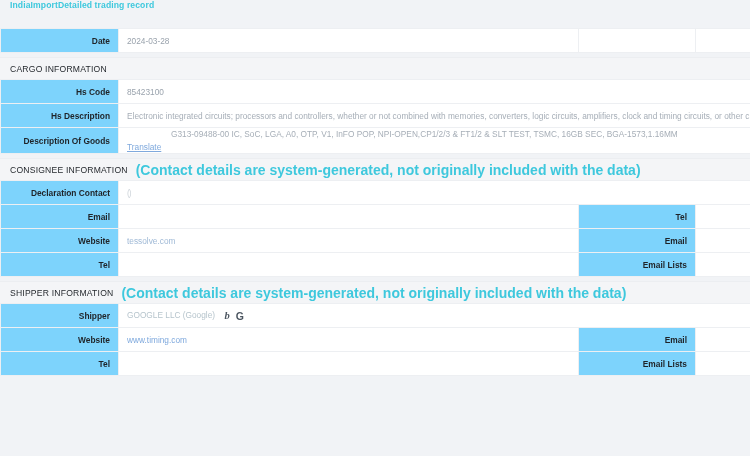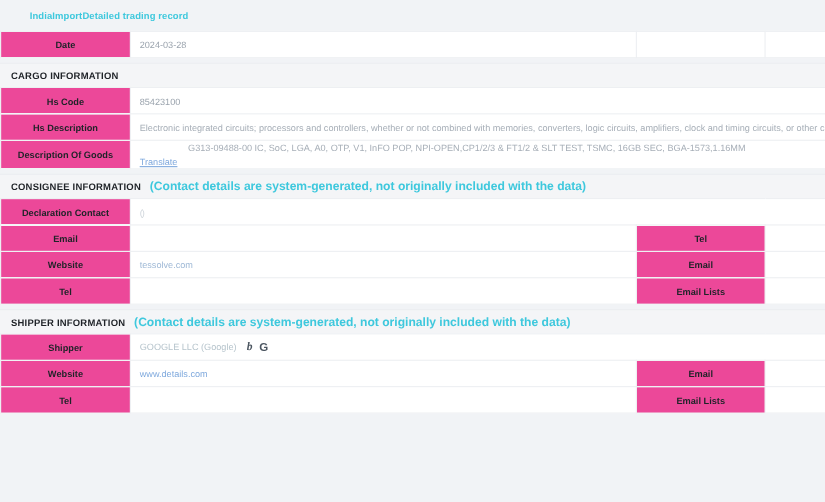--- a/index.html
+++ b/index.html
@@ -18,74 +18,73 @@
   }
   .page {
     width: 750px;
     position: relative;
   }
 
   
   .title-bar {
     height: 28px;
     display: flex;
-    align-items: center;
-    padding-left: 27px;
+    padding-left: 10px;
     background: #f1f3f6;
   }
   .title-text {
     color: #3ec8dd;
     font-weight: bold;
     font-size: 8.6px;
     letter-spacing: .1px;
   }
 
   
   .section-band {
     height: 21px;
     background: #f4f5f7;
     display: flex;
     align-items: center;
     padding-left: 10px;
     border-top: 1px solid #eceef1;
   }
   .section-title {
-    font-weight: bold;
+    font-weight: normal;
     font-size: 8.6px;
     color: #1f2328;
     letter-spacing: .2px;
   }
   .section-note {
     color: #3ec8dd;
     font-weight: bold;
-    font-size: 11px;
+    font-size: 14px;
     margin-left: 8px;
   }
 
   
   table.grid {
     width: 750px;
     border-collapse: collapse;
     background: #ffffff;
     table-layout: fixed;
   }
   table.grid td {
     border: 1px solid #edeff2;
     padding: 0 8px;
     vertical-align: middle;
     height: 23px;
     overflow: hidden;
     white-space: nowrap;
   }
   td.lbl {
-    text-align: center;
+    text-align: right;
     font-weight: bold;
     color: #1f2328;
     font-size: 8.4px;
-    background: #ec4899;
+    background: #7dd3fc;
   }
   td.val {
     color: #9aa3ad;
     font-size: 8.3px;
     text-align: left;
   }
   .link {
     color: #7fa9dd;
     font-size: 8.3px;
     text-decoration: none;
@@ -270,21 +269,21 @@
           <span class="val-shipper">GOOGLE LLC (Google)</span>
           <span class="srch">
             <span class="ico ico-b">b</span>
             <span class="ico ico-g">G</span>
           </span>
         </td>
       </tr>
       <tr>
         <td class="lbl">Website</td>
         <td class="val">
-          <a class="link" href="#">www.details.com</a>
+          <a class="link" href="#">www.timing.com</a>
         </td>
         <td class="lbl">Email</td>
         <td class="val"></td>
       </tr>
       <tr>
         <td class="lbl">Tel</td>
         <td class="val"></td>
         <td class="lbl">Email Lists</td>
         <td class="val"></td>
       </tr>

